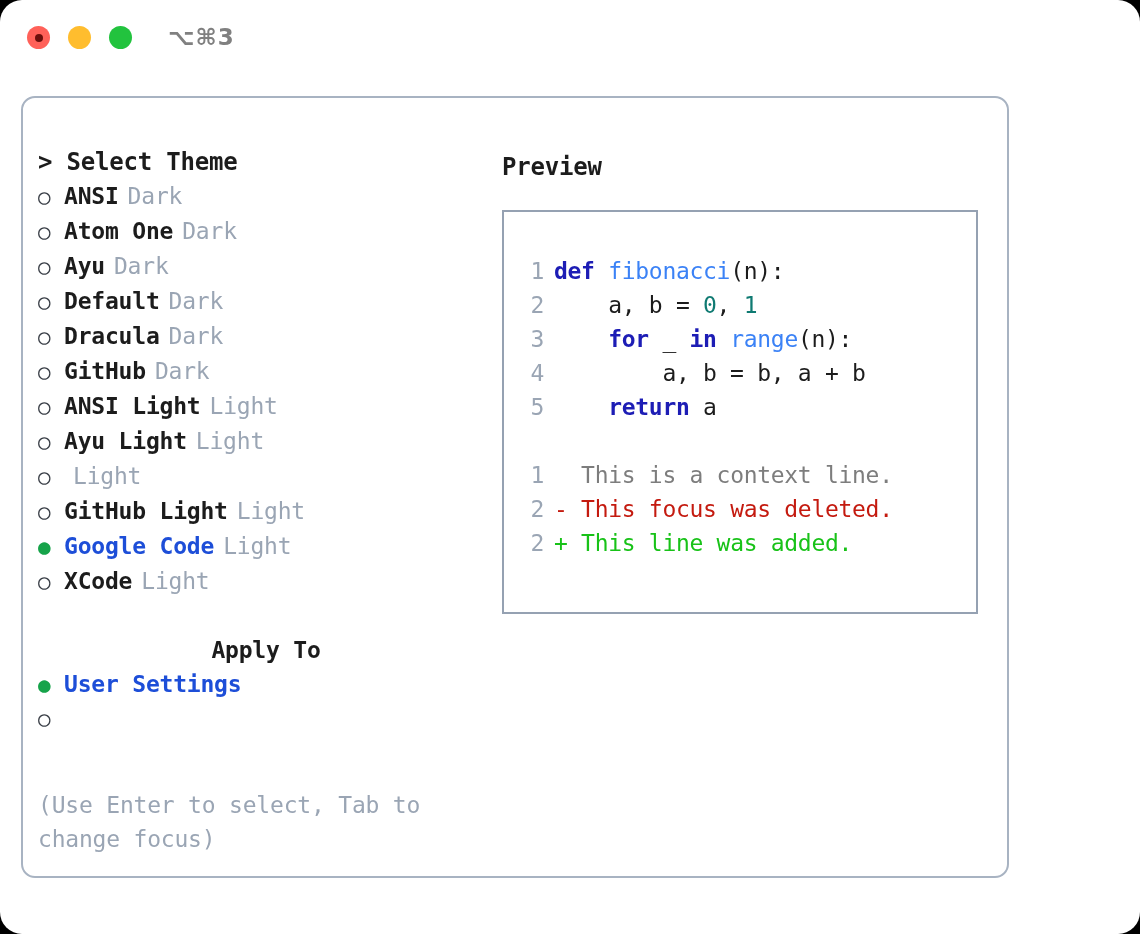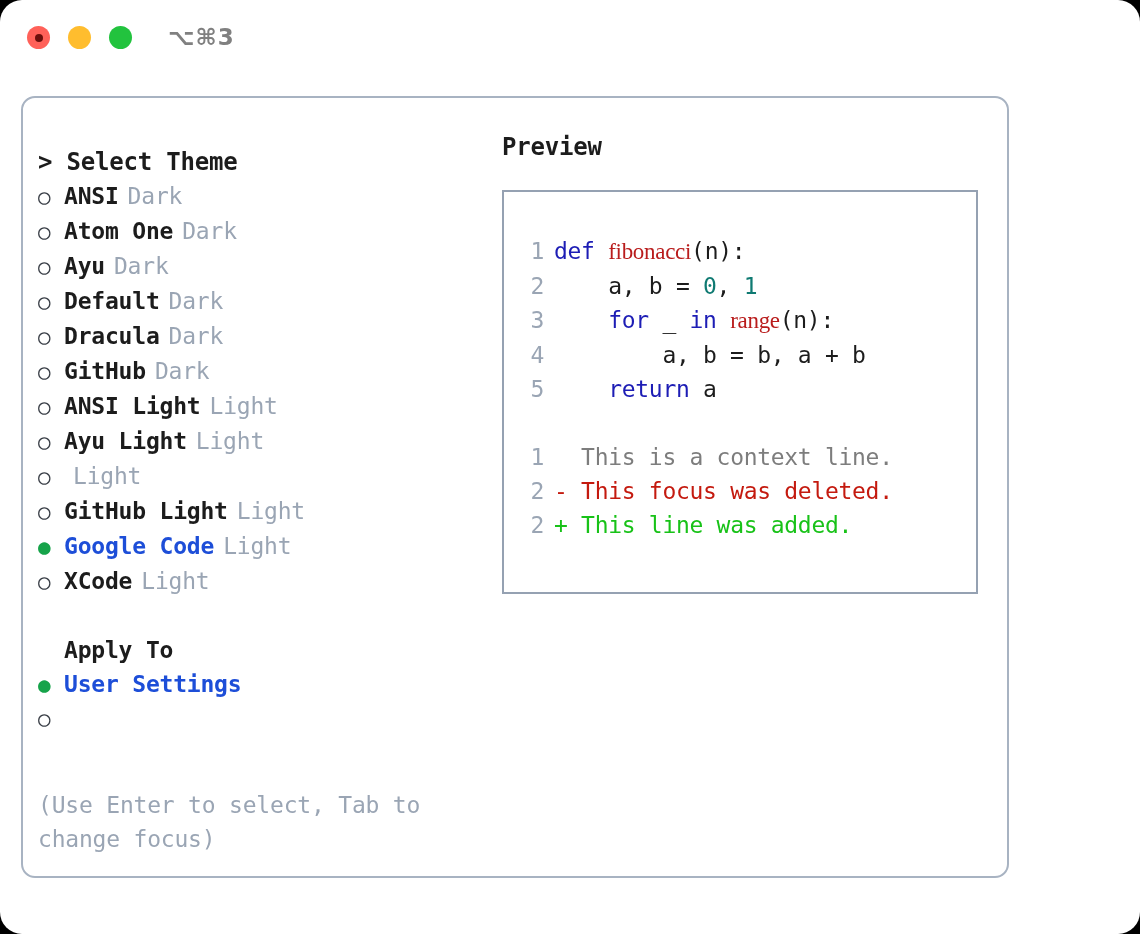--- a/index.html
+++ b/index.html
@@ -140,39 +140,40 @@
   }
 
   .apply-head {
     font-size: 23px;
     font-weight: 600;
     color: #1c1c1c;
     line-height: 34px;
     padding-left: 26px;
     letter-spacing: -0.2px;
     white-space: pre;
+    text-align: center;
   }
 
   .spacer-lg { height: 34px; }
 
   .hint {
     margin-top: 52px;
     font-size: 23px;
     color: #9aa5b4;
     line-height: 34px;
     width: 400px;
     letter-spacing: -0.2px;
     font-weight: 500;
   }
 
   
   .right-col {
     position: absolute;
     left: 479px;
-    top: 32px;
+    top: 52px;
     width: 490px;
   }
 
   .preview-head {
     font-size: 24px;
     font-weight: 700;
     color: #1c1c1c;
     line-height: 34px;
     letter-spacing: -0.2px;
   }
@@ -199,22 +200,22 @@
     display: inline-block;
     width: 26px;
     flex: 0 0 26px;
     text-align: right;
     color: #9aa5b4;
     margin-right: 10px;
     font-weight: 500;
   }
   .code-text { color: #1c1c1c; }
 
-  .tok-kw   { color: #1d1db5; font-weight: 400; }
-  .tok-fn   { color: #b91c1c; font-weight: 500; font-family: Liberation Serif, serif; }
+  .tok-kw   { color: #1d1db5; font-weight: 700; }
+  .tok-fn   { color: #3b82f6; font-weight: 500; }
   .tok-num  { color: #0f7a72; font-weight: 500; }
   .tok-pl   { color: #1c1c1c; }
 
   .diff-gap { height: 34px; }
 
   .diff-ctx { color: #7d7d7d; text-align: right; }
   .diff-del { color: #c41a0f; }
   .diff-add { color: #18c218; }
 </style>
 </head>

